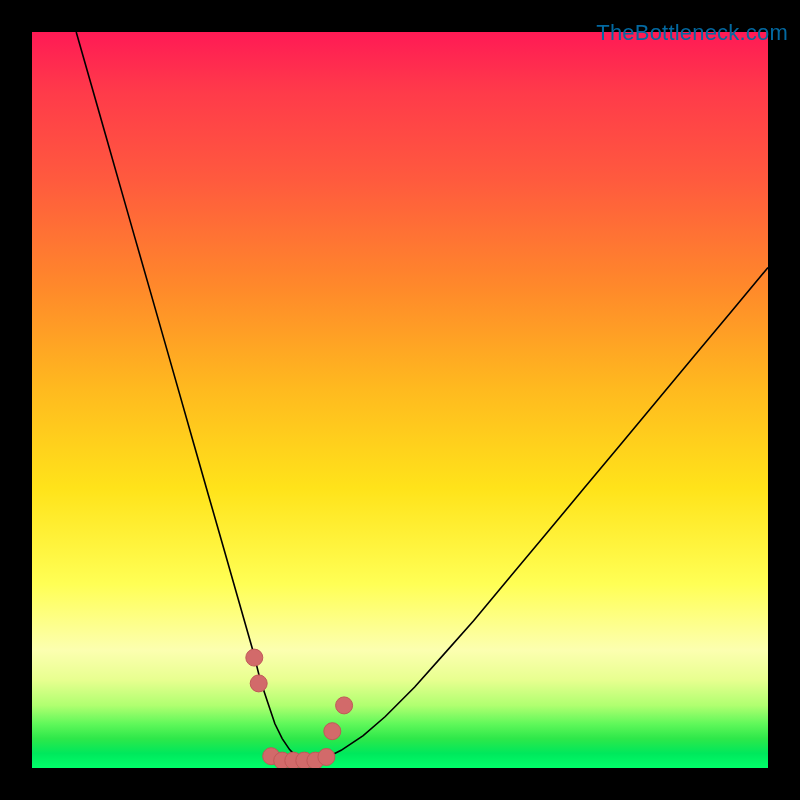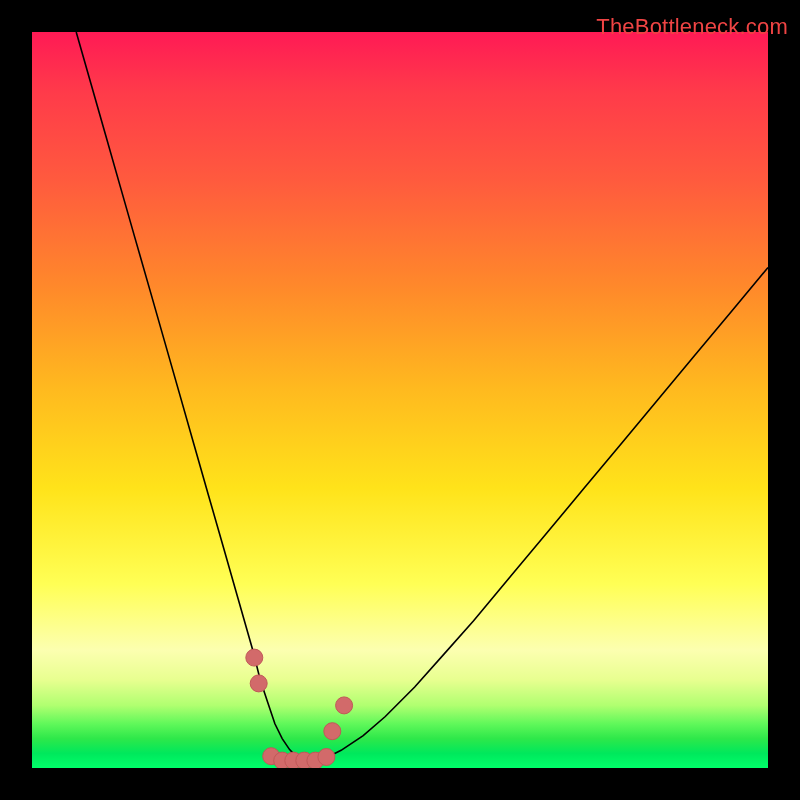--- a/index.html
+++ b/index.html
@@ -37,23 +37,23 @@
       #e8ff90 88%,
       #b0ff70 91.5%,
       #60f85a 94%,
       #2ee84a 96%,
       #00e85c 98%,
       #00ff6a 100%
     );
   }
   .watermark {
     position: absolute;
-    top: 14px;
+    top: 20px;
     right: 12px;
-    color: #ef4444;
+    color: #0369a1;
     font-size: 22px;
     font-weight: 400;
     letter-spacing: 0.2px;
     z-index: 30;
   }
   svg.curve {
     position: absolute;
     left: 0;
     top: 0;
     width: 736px;

